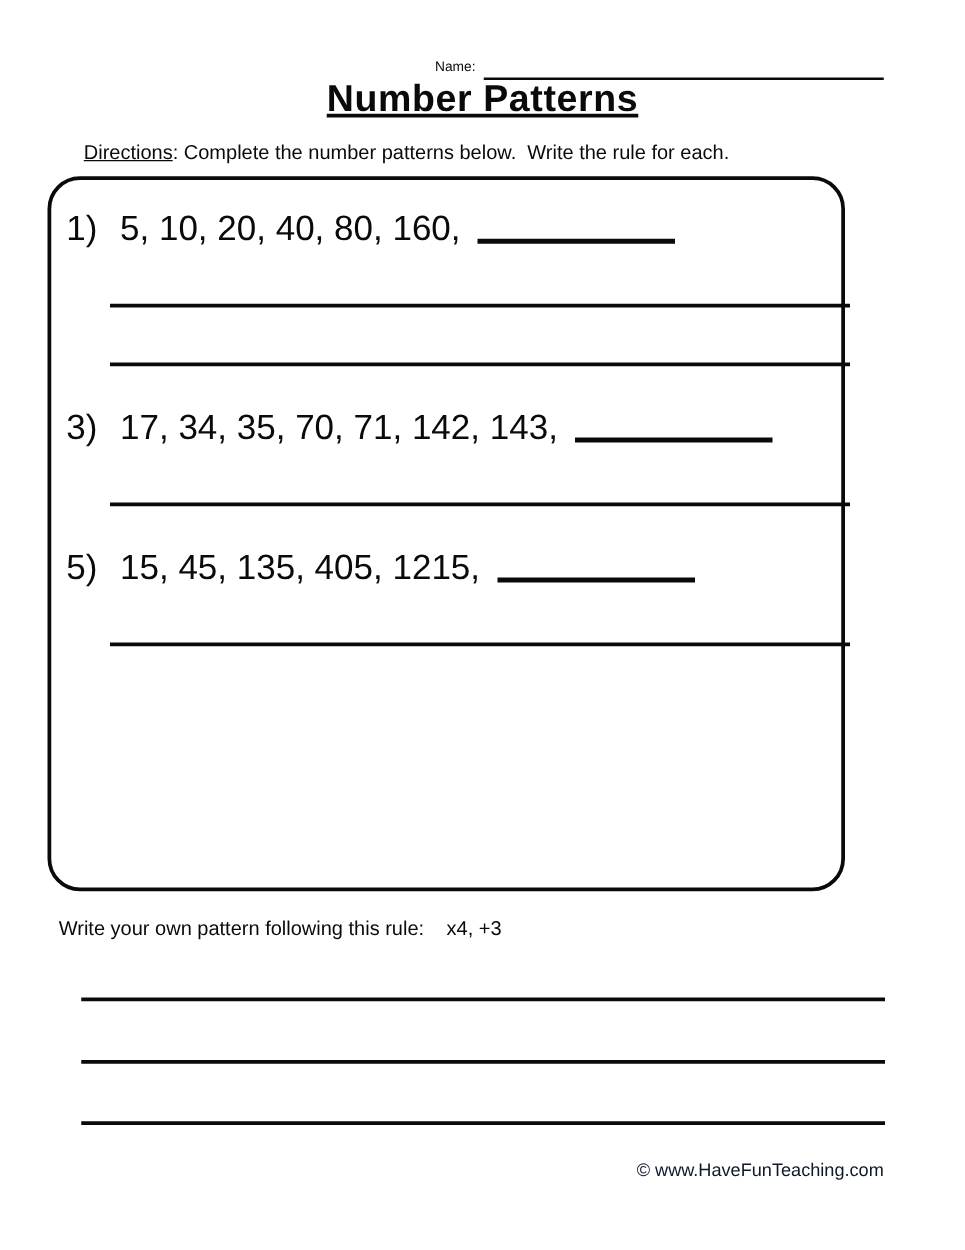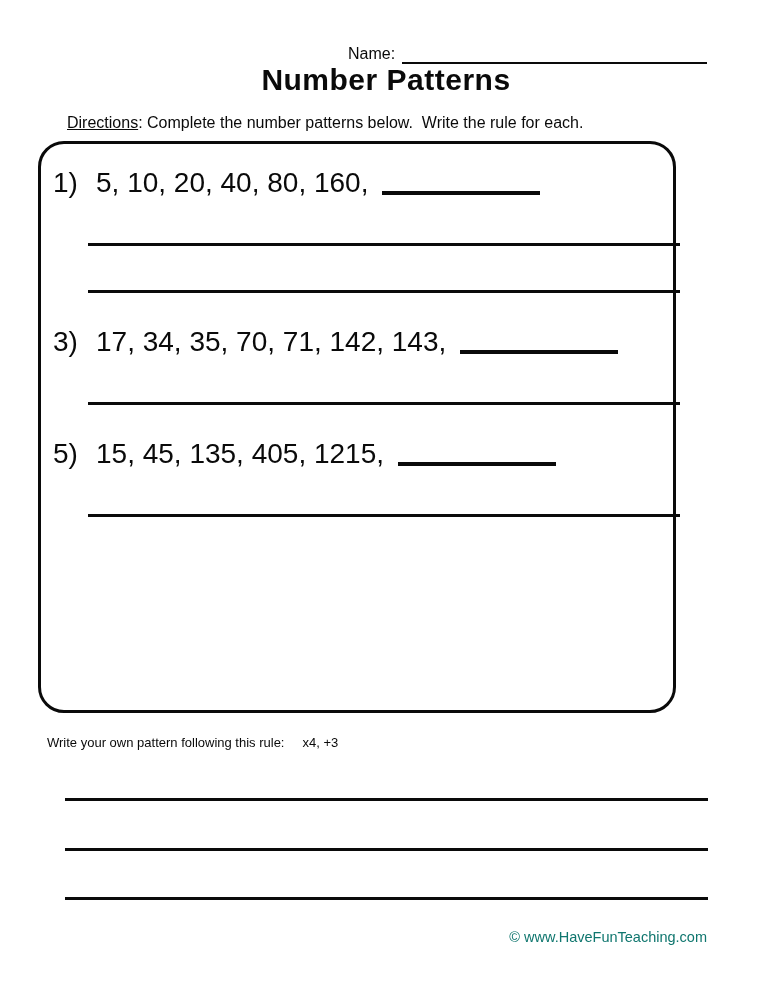--- a/index.html
+++ b/index.html
@@ -18,38 +18,39 @@
   
   .name-row {
     position: absolute;
     left: 348px;
     top: 44px;
     width: 359px;
     display: flex;
     align-items: flex-end;
     gap: 7px;
   }
-  .name-label { font-size: 16px; line-height: 20px; }
+  .name-label { font-size: 11px; line-height: 20px; }
   .name-line {
     flex: 1;
     height: 20px;
     border-bottom: 2px solid #0a0a0a;
   }
 
   
   .title-wrap {
     position: absolute;
     top: 63px;
     left: 0;
     width: 772px;
     text-align: center;
   }
   .title-text {
     font-size: 30px;
     font-weight: bold;
+    text-decoration: underline;
     letter-spacing: 0.5px;
   }
 
   
   .directions {
     position: absolute;
     top: 114px;
     left: 67px;
     font-size: 16px;
     white-space: pre-wrap;
@@ -94,41 +95,41 @@
     width: 592px;
     margin: 44px 0 0 35px;
     border-top: 3px solid #0a0a0a;
   }
 
   
   .own-pattern {
     position: absolute;
     top: 735px;
     left: 47px;
-    font-size: 13px;
+    font-size: 16px;
     display: flex;
     gap: 18px;
   }
   .writing-line {
     position: absolute;
     left: 65px;
     width: 643px;
     height: 0;
     border-top: 3px solid #0a0a0a;
   }
   .wl-1 { top: 798px; }
   .wl-2 { top: 848px; }
   .wl-3 { top: 897px; }
 
   .copyright {
     position: absolute;
     top: 929px;
     right: 65px;
     font-size: 14.5px;
-    color: #0f766e;
+    color: #0f172a;
   }
 </style>
 </head>
 <body>
 
 <div class="page">
 
   <div class="name-row">
     <span class="name-label">Name:</span>
     <span class="name-line"></span>

